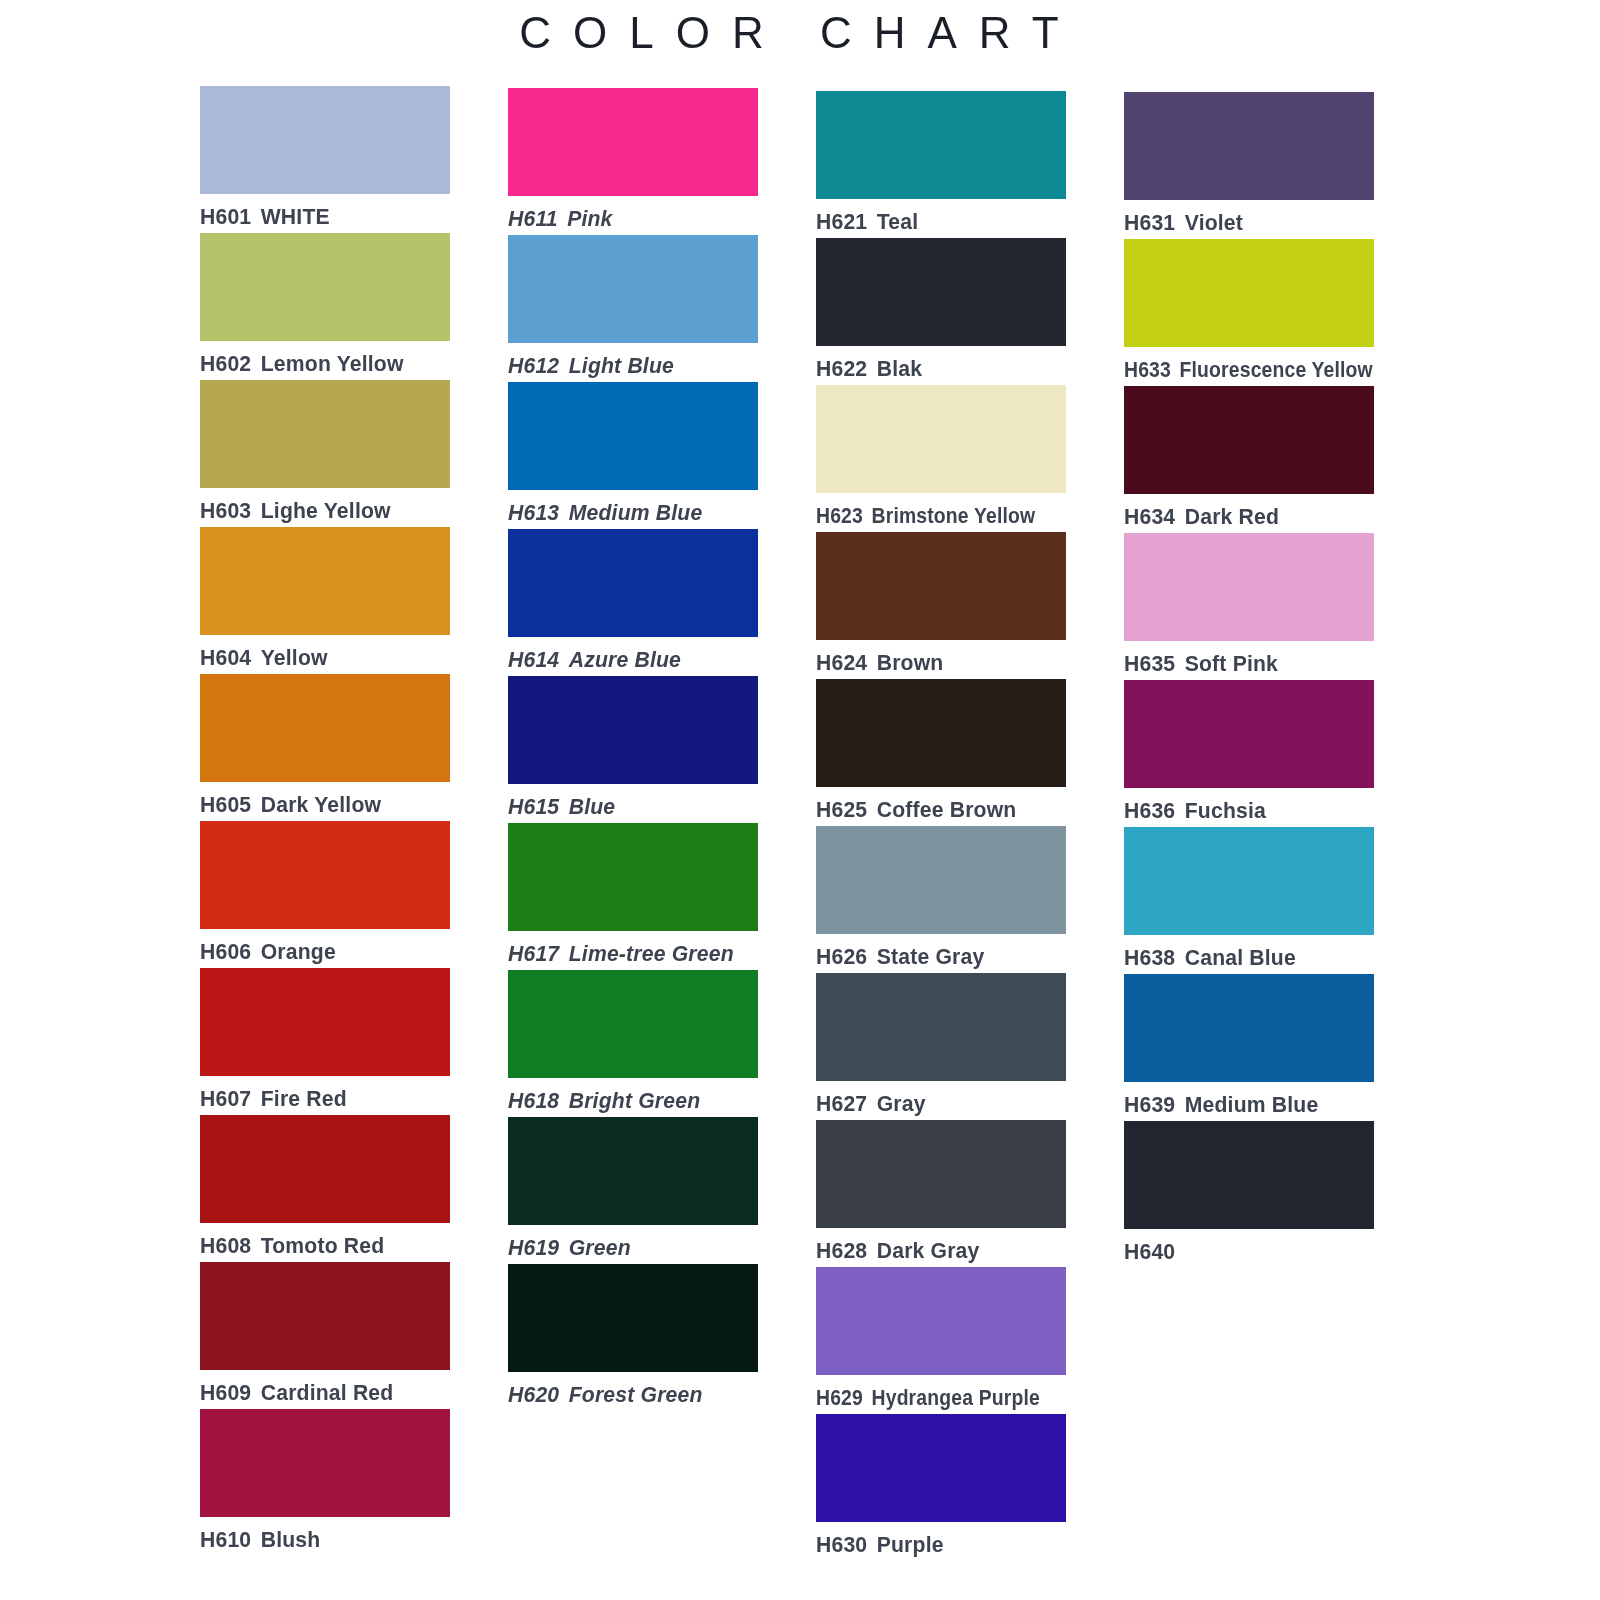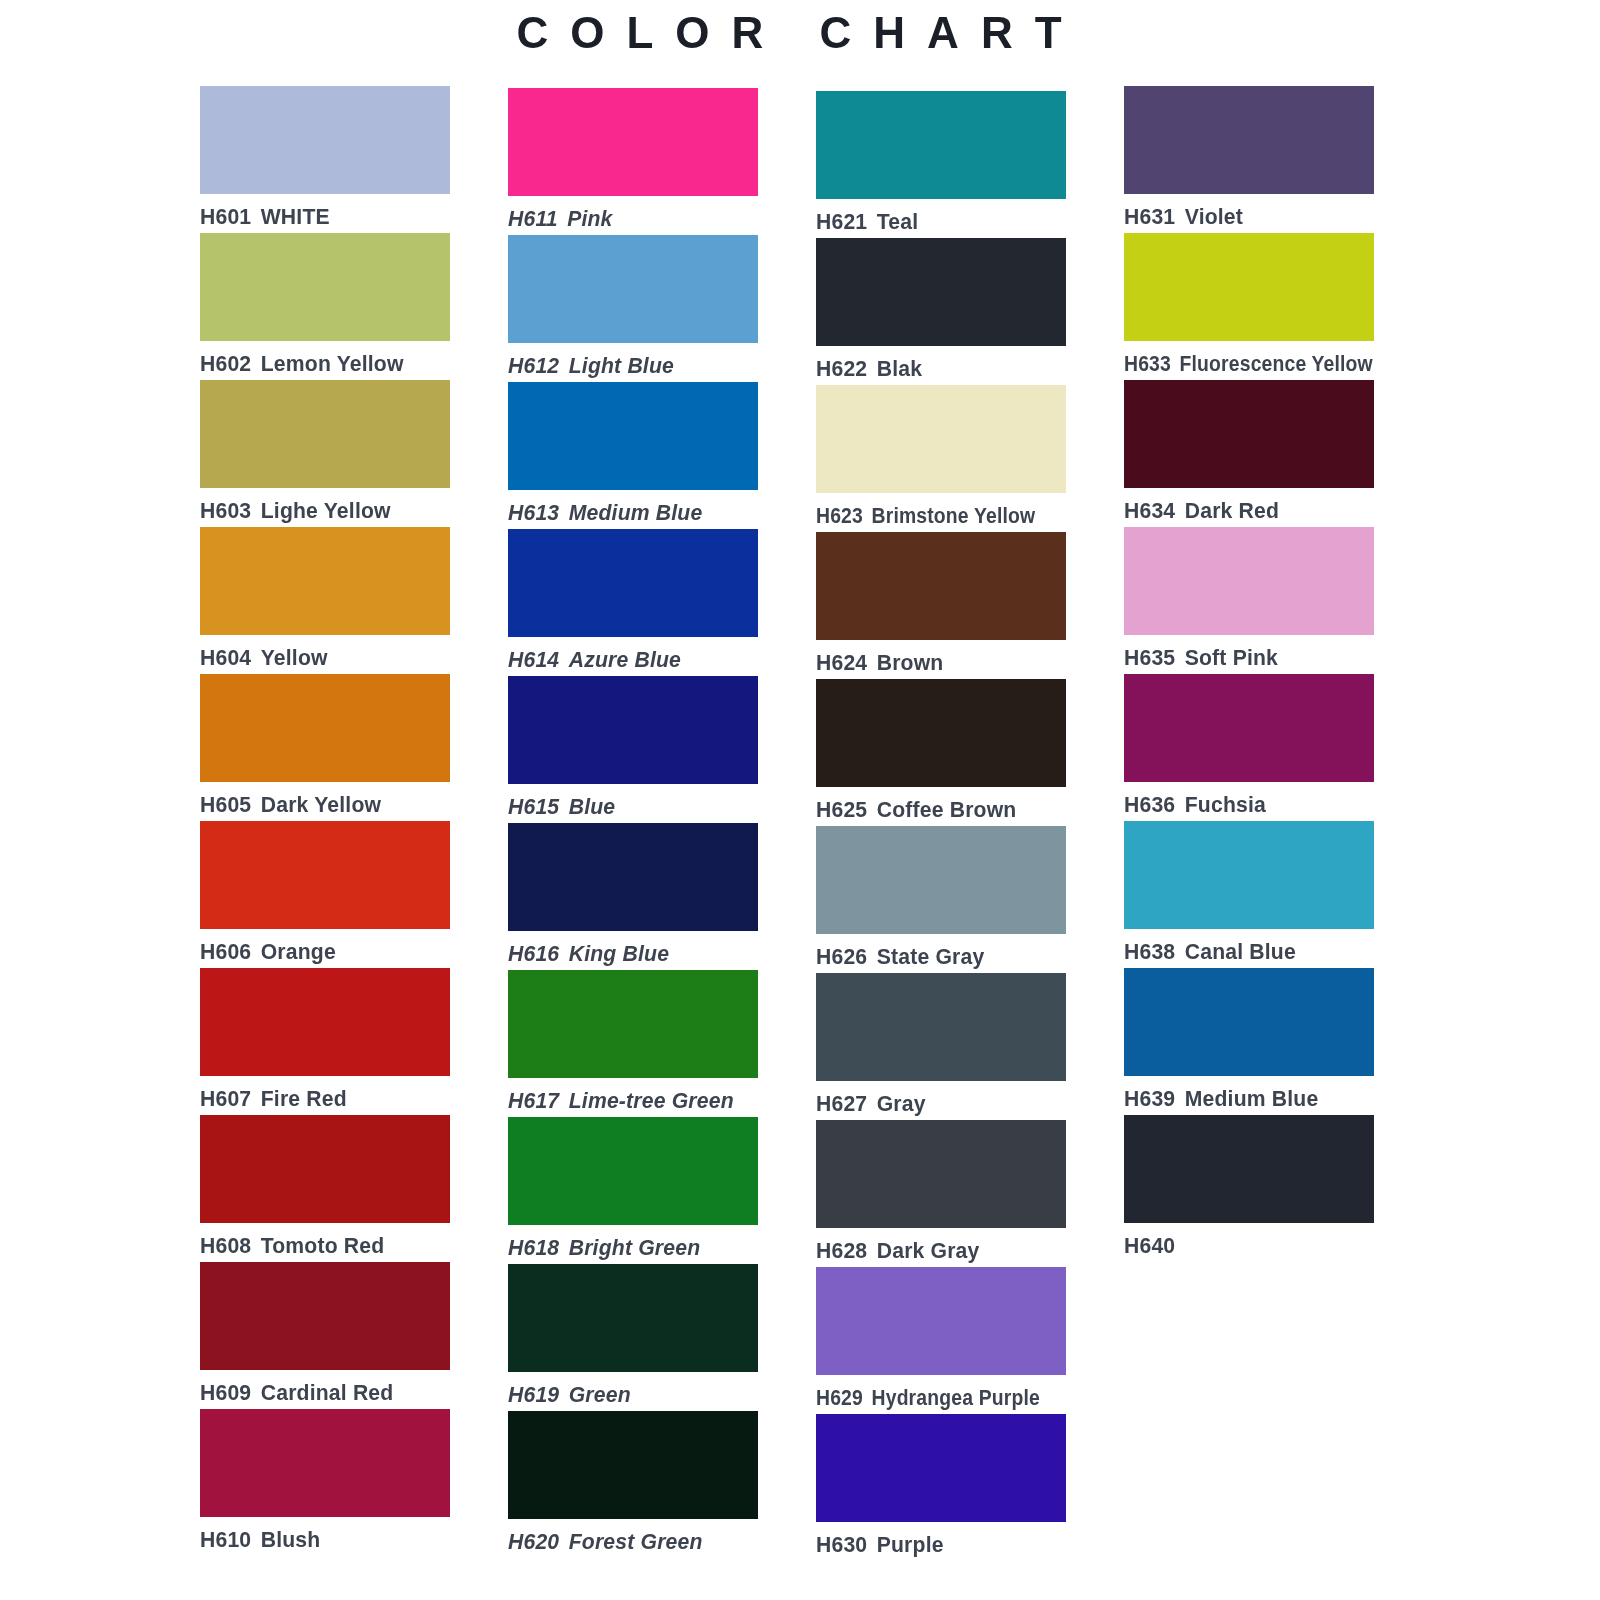--- a/index.html
+++ b/index.html
@@ -15,21 +15,21 @@
     position: relative;
   }
 
   #page-title {
     position: absolute;
     top: 8px;
     left: 0;
     width: 1600px;
     text-align: center;
     font-size: 44px;
-    font-weight: 700;
+    font-weight: 400;
     letter-spacing: 22px;
     color: #1b1f27;
     font-family: "Liberation Sans", "DejaVu Sans", sans-serif;
     white-space: pre;
   }
 
   #chart-grid {
     position: absolute;
     top: 86px;
     left: 200px;
@@ -75,21 +75,21 @@
   }
 
   .swatch-label .code {
     margin-right: 10px;
   }
 
   
   .col-1 { margin-top: 0px; }
   .col-2 { margin-top: 2px; font-style: italic; }
   .col-3 { margin-top: 5px; }
-  .col-4 { margin-top: 0; }
+  .col-4 { margin-top: 6px; }
 
   .label-narrow {
     transform: scaleX(0.86);
   }
 </style>
 </head>
 <body>
 
 <div id="page-title">COLOR CHART</div>
 
@@ -151,24 +151,20 @@
       </div>
       <div class="swatch-cell">
         <div class="swatch-chip" style="background: rgb(11, 47, 156);"></div>
         <div class="swatch-label"><span class="code">H614</span><span class="name">Azure Blue</span></div>
       </div>
       <div class="swatch-cell">
         <div class="swatch-chip" style="background: rgb(20, 23, 125);"></div>
         <div class="swatch-label"><span class="code">H615</span><span class="name">Blue</span></div>
       </div>
       <div class="swatch-cell">
-        <div class="swatch-chip" style="background: rgb(17, 26, 78);"></div>
-        <div class="swatch-label"><span class="code">H616</span><span class="name">King Blue</span></div>
-      </div>
-      <div class="swatch-cell">
         <div class="swatch-chip" style="background: rgb(29, 125, 22);"></div>
         <div class="swatch-label"><span class="code">H617</span><span class="name">Lime-tree Green</span></div>
       </div>
       <div class="swatch-cell">
         <div class="swatch-chip" style="background: rgb(15, 125, 34);"></div>
         <div class="swatch-label"><span class="code">H618</span><span class="name">Bright Green</span></div>
       </div>
       <div class="swatch-cell">
         <div class="swatch-chip" style="background: rgb(11, 45, 32);"></div>
         <div class="swatch-label"><span class="code">H619</span><span class="name">Green</span></div>

